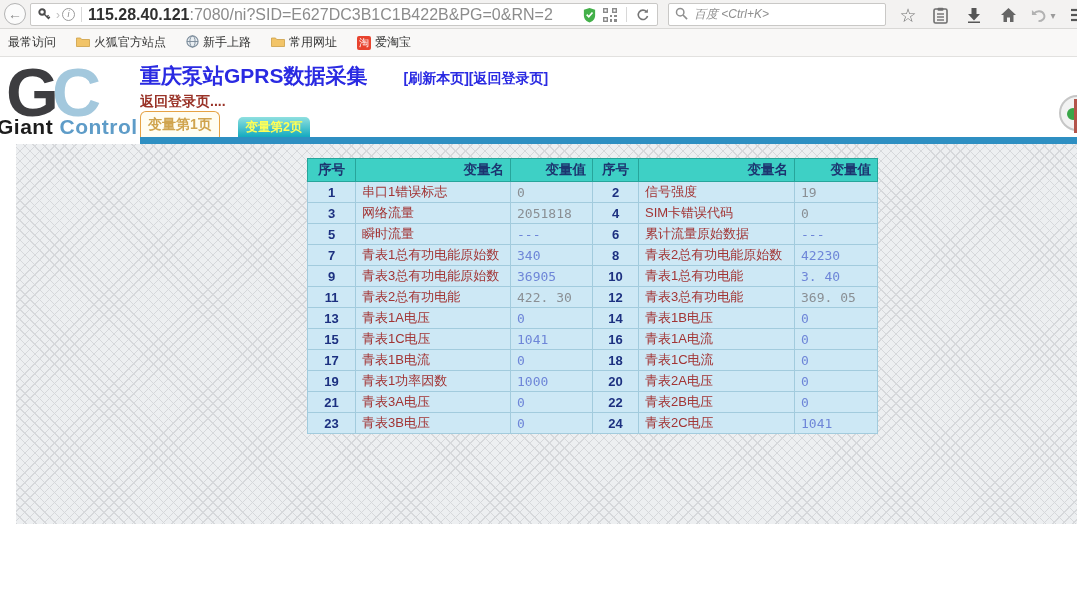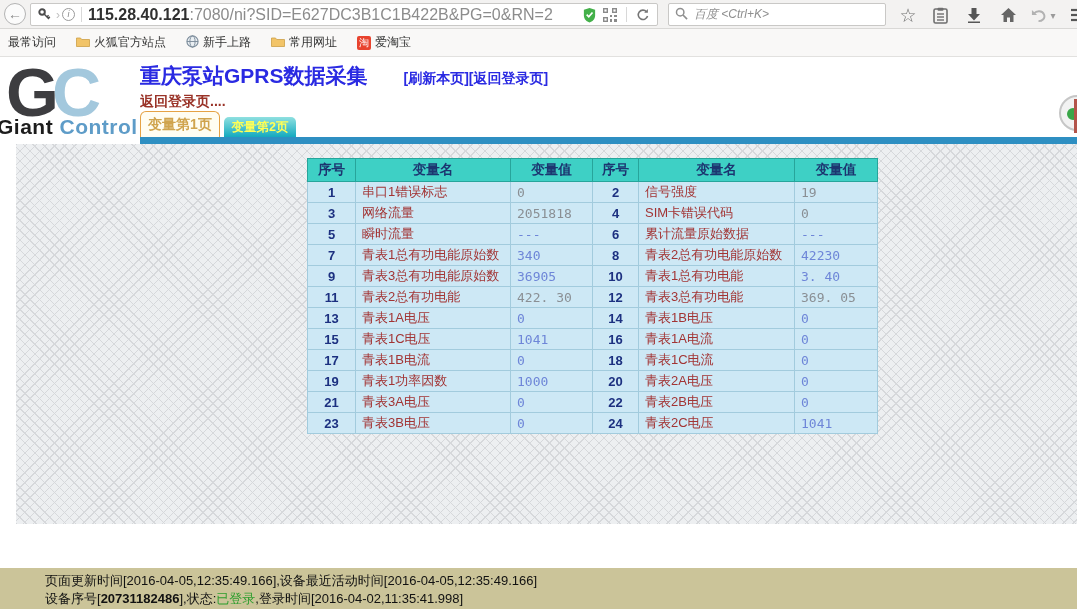--- a/index.html
+++ b/index.html
@@ -43,41 +43,41 @@
   .logo-gc { position:absolute; left:6px; top:-4px; font-size:68px; font-weight:bold; letter-spacing:-7px; }
   .logo-g { color:#3d3d40; } .logo-c { color:#a3c8dd; }
   .logo-words { position:absolute; left:-3px; top:58px; font-size:21px; font-weight:bold; letter-spacing:0.5px; }
   .logo-giant { color:#1c1c1c; } .logo-control { color:#5e9cc8; }
   .page-title { position:absolute; left:140px; top:5px; font-size:21px; font-weight:bold; color:#2a2ae2; }
   .title-links { font-size:14px; font-weight:bold; color:#2a2ae2; margin-left:6px; }
   .dev-desc { position:absolute; left:140px; top:36px; font-size:14px; font-weight:bold; color:#9a3328; }
   .tab { position:absolute; font-weight:bold; text-align:center; }
   .tab1 { left:140px; top:54px; width:80px; height:42px; background:#fffdf2; border:1px solid #e5a245;
           border-bottom:none; border-radius:6px 6px 0 0; color:#d0a44e; font-size:14px; line-height:25px; }
-  .tab2 { left:224px; top:60px; width:72px; height:20px; background:linear-gradient(#8fe0e0,#14aabf);
+  .tab2 { left:238px; top:60px; width:72px; height:20px; background:linear-gradient(#8fe0e0,#14aabf);
           border-radius:5px 5px 0 0; color:#ffff55; font-size:12.5px; line-height:20px;text-align:center; }
   #bluebar { position:absolute; left:140px; top:137px; width:937px; height:7px; background:#2e8fc2; }
 
   
   .side-widget { position:absolute; left:1059px; top:95px; width:36px; height:36px; border-radius:50%;
                  background:#f2f2f2; border:2px solid #c6c6c6; }
   .side-widget-dot { position:absolute; left:6px; top:11px; width:12px; height:12px; border-radius:50%;
                      background:#3aa648; }
   .side-widget-red { position:absolute; left:1074px; top:99px; width:3px; height:34px; background:#b3544a; }
 
   
   #content { position:absolute; left:16px; top:144px; width:1077px; height:380px;
              background-color:#edeff1;
              background-image:
                repeating-linear-gradient(45deg,  #d6d8db 0, #d6d8db 1px, transparent 1px, transparent 7px),
                repeating-linear-gradient(-45deg, #d6d8db 0, #d6d8db 1px, transparent 1px, transparent 7px); }
   table.vars { position:absolute; left:291px; top:14px; border-collapse:collapse; background:#cde8f5;
                border:1px solid #2f6b7d; table-layout:fixed; }
   table.vars th { background:#3ed0c5; color:#1c3570; font-size:13.5px; font-weight:bold;
-                  border:1px solid #27a59b; padding:2px 6px; text-align:center; height:20px; }
+                  border:1px solid #27a59b; padding:2px 6px; text-align:right; height:20px; }
   table.vars th.c, table.vars td.seq { text-align:center; }
   table.vars td { border:1px solid #a2cbdd; padding:1px 6px; height:20px; font-size:13px;
                   white-space:nowrap; overflow:hidden; }
   td.seq { color:#1c3080; font-weight:bold; }
   td.name { color:#a23434; }
   td.val { font-family:"DejaVu Sans Mono", monospace; font-size:12.5px; }
   .vgray { color:#8a8f94; } .vblue { color:#6e86d8; }
 
   
   #footer { position:absolute; left:0; top:568px; width:1077px; height:41px; background:#cbc499;
@@ -347,18 +347,14 @@
           </tr>
         </tbody>
     </table>
   </div>
 
   <div class="side-widget">
     <div class="side-widget-dot"></div>
   </div>
   <div class="side-widget-red"></div>
 
-  <div id="footer">
-    <div>页面更新时间[2016-04-05,12:35:49.166],设备最近活动时间[2016-04-05,12:35:49.166]</div>
-    <div><span>设备序号[</span><span class="serial">20731182486</span><span>],状态:</span><span class="status-green">已登录</span><span>,登录时间[2016-04-02,11:35:41.998]</span></div>
-  </div>
 
 </div>
 
 </body></html>

